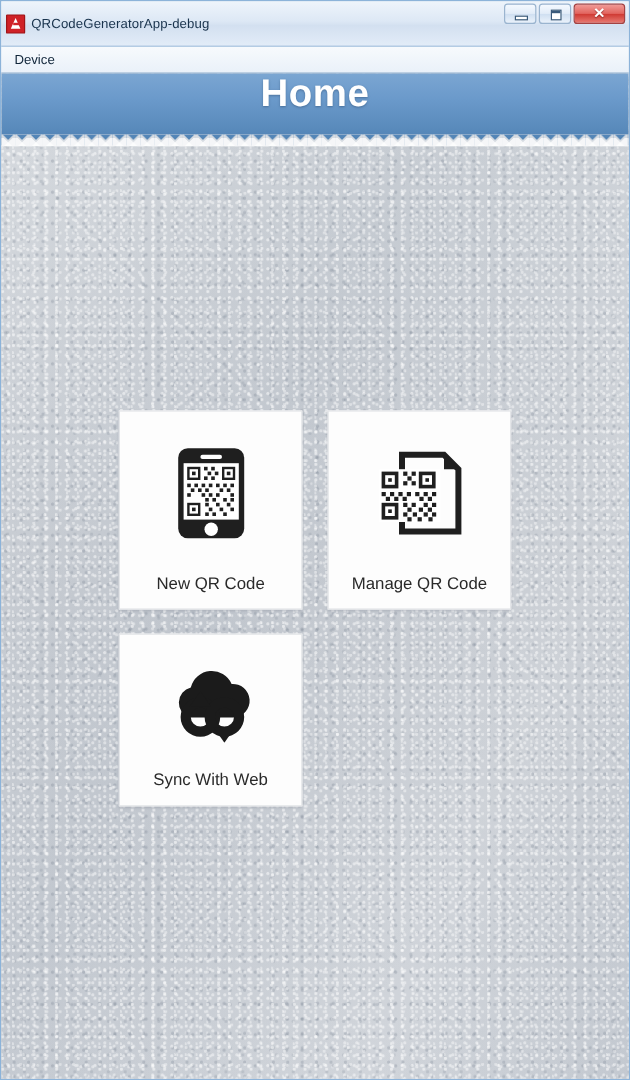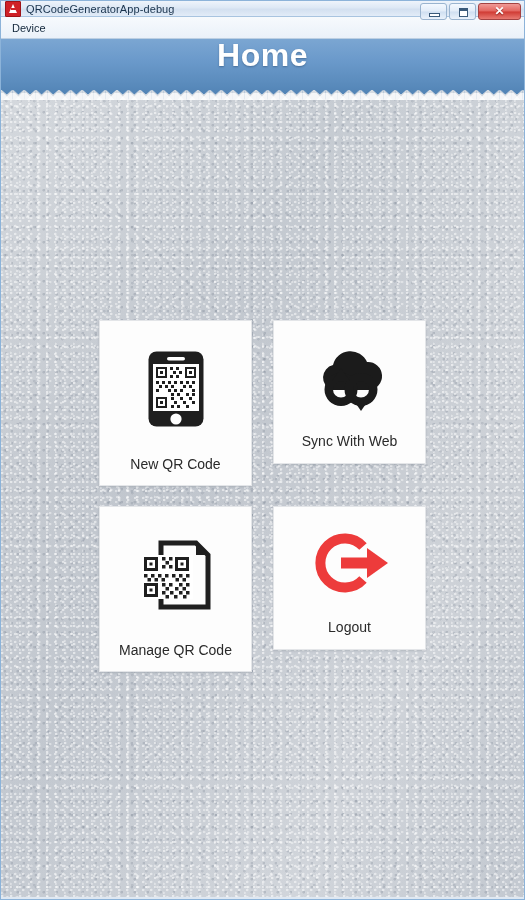--- a/index.html
+++ b/index.html
@@ -15,21 +15,21 @@
     width: 525px; height: 900px;
     box-sizing: border-box;
     border: 1px solid #8cb3d9;
     background: #dfe8f2;
     overflow: hidden;
   }
 
   
   .titlebar {
     position: relative;
-    height: 16px;
+    height: 38px;
     box-sizing: border-box;
     background: linear-gradient(to bottom, #eef4fb 0%, #dde8f5 45%, #d3e0f0 55%, #e2ecf8 100%);
     border-bottom: 1px solid #a8c4e0;
     display: flex;
     align-items: center;
     padding: 0 2px 0 4px;
   }
   .app-icon {
     width: 14px; height: 14px;
     background: #cf2127;
@@ -323,44 +323,20 @@
               <rect x="45" y="51" width="3" height="3"></rect>
               <rect x="24" y="55" width="3" height="3"></rect>
                 <rect x="30" y="55" width="3" height="3"></rect>
               <rect x="39" y="55" width="3" height="3"></rect>
             </g>
           </svg>
         </div>
         <div class="card-label">New QR Code</div>
       </div>
 
-      <div class="card tall2">
-        <div class="card-icon">
-          <svg width="80" height="68" viewBox="0 0 80 68" aria-hidden="true">
-            <g fill="#1b1b1b">
-
-              <path d="M22 47
-                       a13 13 0 0 1 1 -25
-                       a18 18 0 0 1 34 -3
-                       a13 13 0 0 1 2 28 Z"></path>
-
-              <path d="M31 30 a16.5 16.5 0 1 0 0 33 a16.5 16.5 0 1 0 0 -33 Z
-                       M31 38.5 a8 8 0 1 1 0 16 a8 8 0 1 1 0 -16 Z" fill-rule="evenodd"></path>
-
-              <path d="M51 30 a16.5 16.5 0 1 0 0 33 a16.5 16.5 0 1 0 0 -33 Z
-                       M51 38.5 a8 8 0 1 1 0 16 a8 8 0 1 1 0 -16 Z" fill-rule="evenodd"></path>
-
-              <path d="M31 25 L40 38 L22 38 Z"></path>
-              <path d="M51 68 L42 55 L60 55 Z"></path>
-            </g>
-          </svg>
-        </div>
-        <div class="card-label">Sync With Web</div>
-      </div>
-
       <div class="card tall">
         <div class="card-icon">
           <svg width="74" height="72" viewBox="0 0 74 72" aria-hidden="true">
             <path d="M22 4 H57 L69 16 V68 H22 Z" fill="none" stroke="#1f1f1f" stroke-width="5" stroke-linejoin="miter"></path>
             <path d="M57 4 V16 H69 Z" fill="#1f1f1f"></path>
             <rect x="3" y="16" width="51" height="44" fill="#ffffff"></rect>
             <g fill="#1f1f1f">
               <rect x="5" y="18" width="14" height="14"></rect>
               <rect x="8" y="21" width="8" height="8" fill="#ffffff"></rect>
               <rect x="10.5" y="23.5" width="3" height="3"></rect>
@@ -402,27 +378,38 @@
                 <rect x="35" y="56" width="3.5" height="3.5"></rect>
               <rect x="44" y="56" width="3.5" height="3.5"></rect>
             </g>
           </svg>
         </div>
         <div class="card-label">Manage QR Code</div>
       </div>
 
       <div class="card tall2">
         <div class="card-icon">
-          <svg width="82" height="62" viewBox="0 0 82 62" aria-hidden="true">
-
-            <path d="M54 14.5 A24.5 24.5 0 1 0 54 47.5" fill="none" stroke="#ed3b3b" stroke-width="10" stroke-linecap="butt"></path>
-
-            <rect x="32" y="25.5" width="33" height="11" fill="#ed3b3b"></rect>
-
-            <path d="M58 16 L79 31 L58 46 Z" fill="#ed3b3b"></path>
+          <svg width="80" height="68" viewBox="0 0 80 68" aria-hidden="true">
+            <g fill="#1b1b1b">
+
+              <path d="M22 47
+                       a13 13 0 0 1 1 -25
+                       a18 18 0 0 1 34 -3
+                       a13 13 0 0 1 2 28 Z"></path>
+
+              <path d="M31 30 a16.5 16.5 0 1 0 0 33 a16.5 16.5 0 1 0 0 -33 Z
+                       M31 38.5 a8 8 0 1 1 0 16 a8 8 0 1 1 0 -16 Z" fill-rule="evenodd"></path>
+
+              <path d="M51 30 a16.5 16.5 0 1 0 0 33 a16.5 16.5 0 1 0 0 -33 Z
+                       M51 38.5 a8 8 0 1 1 0 16 a8 8 0 1 1 0 -16 Z" fill-rule="evenodd"></path>
+
+              <path d="M31 25 L40 38 L22 38 Z"></path>
+              <path d="M51 68 L42 55 L60 55 Z"></path>
+            </g>
           </svg>
         </div>
-        <div class="card-label">Logout</div>
-      </div>
+        <div class="card-label">Sync With Web</div>
+      </div>
+
 
     </div>
   </div>
 </div>
 
 </body></html>

